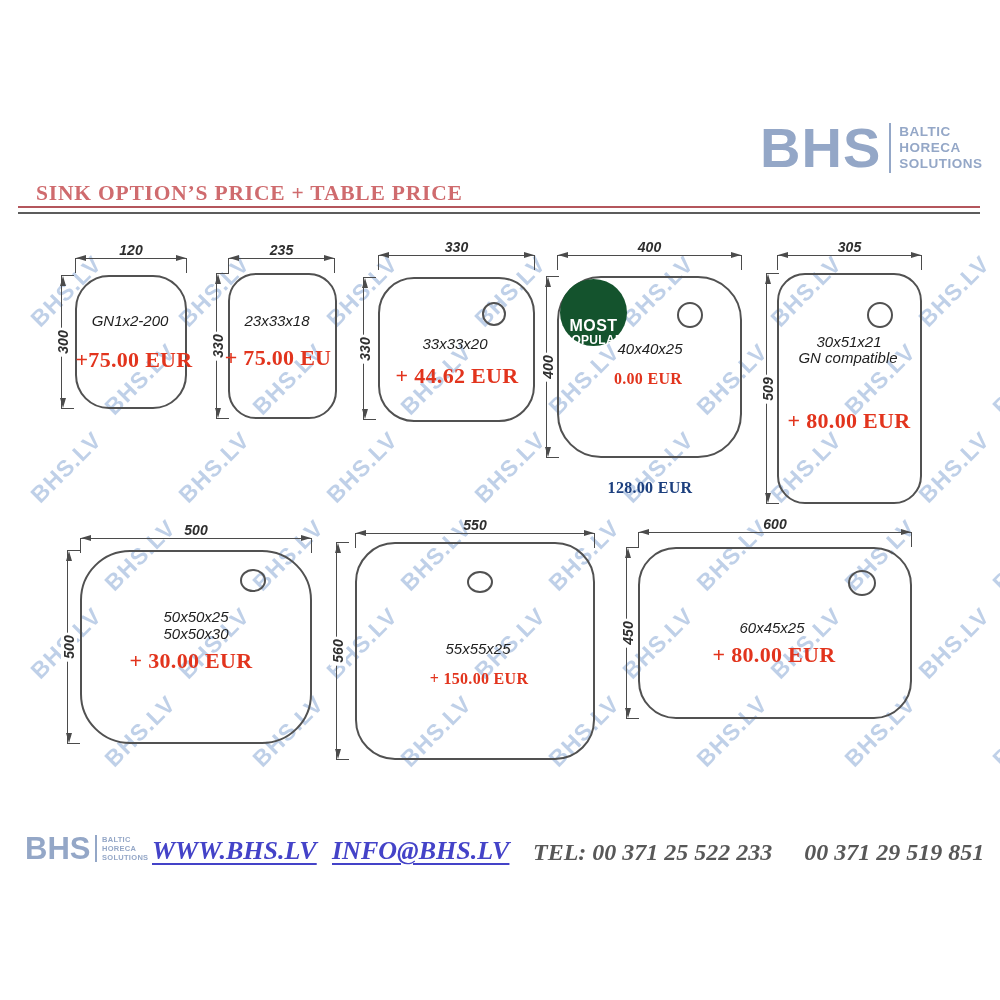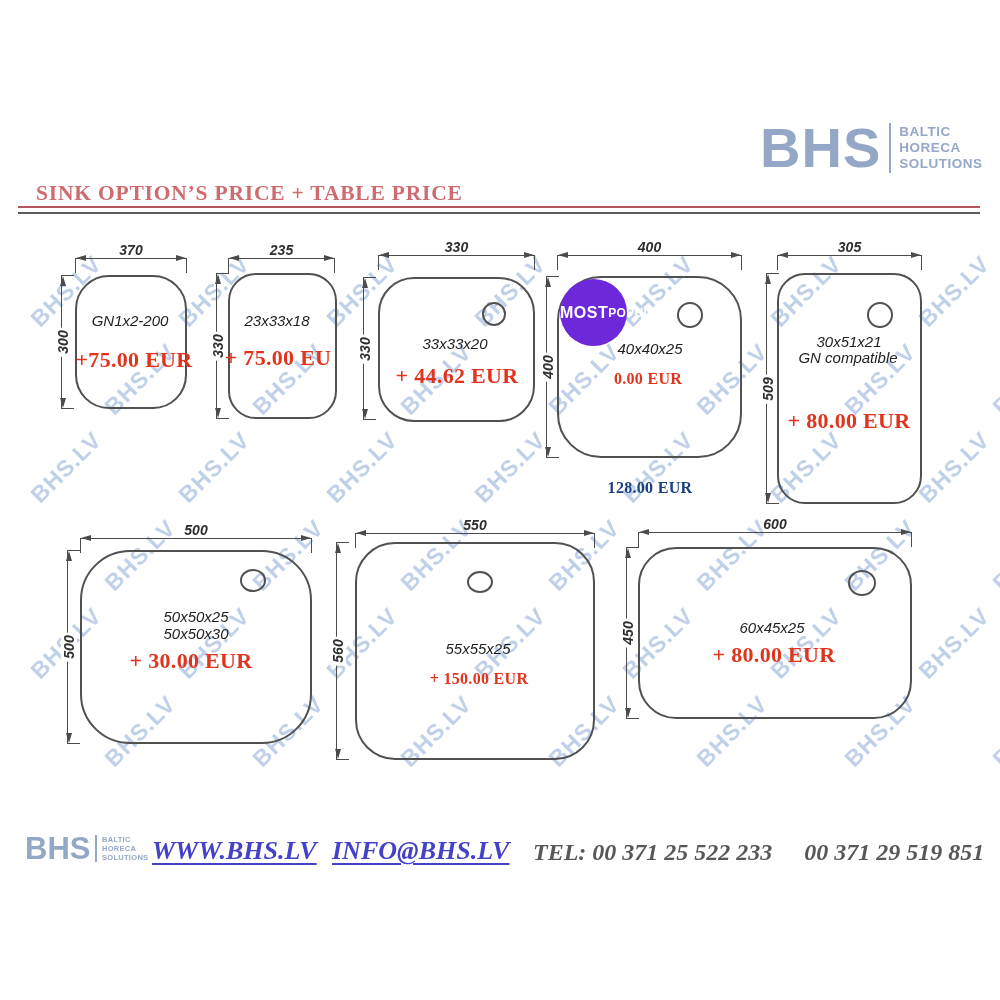--- a/index.html
+++ b/index.html
@@ -51,22 +51,22 @@
 
   
   .basin{position:absolute;border:2px solid #515151;background:transparent;z-index:2;}
   .drain{position:absolute;border:2px solid #515151;border-radius:50%;z-index:2;}
   .size-label{position:absolute;transform:translate(-50%,-50%);z-index:3;
         font:italic 15px "Liberation Sans",sans-serif;color:#1f1f1f;white-space:nowrap;}
   .price{position:absolute;transform:translate(-50%,-50%);z-index:3;
         font:bold 22px "Liberation Serif",serif;color:#e2341d;white-space:nowrap;letter-spacing:0.3px;}
   .price.big{font-size:16px;}
   .price.blue{color:#1c3f7e;margin-top:18px;}
-  .badge{position:absolute;width:67px;height:67px;border-radius:50%;background:#6d28d9;color:#fff;
-        display:flex;flex-direction:row;align-items:center;justify-content:space-between;z-index:4;
+  .badge{position:absolute;width:67px;height:67px;border-radius:50%;background:#14532d;color:#fff;
+        display:flex;flex-direction:column;align-items:center;justify-content:flex-end;z-index:4;
         font-family:"Liberation Sans",sans-serif;font-weight:bold;text-align:center;}
   .badge .b1{font-size:16px;line-height:17px;letter-spacing:0.5px;}
   .badge .b2{font-size:12px;line-height:12px;letter-spacing:0.3px;}
 
   
   .weblink{position:absolute;font:bold italic 26px "Liberation Serif",serif;color:#4443c8;
         text-decoration:underline;text-underline-offset:4px;z-index:2;white-space:nowrap;}
   .tel{position:absolute;display:flex;gap:32px;font:bold italic 24px "Liberation Serif",serif;
         color:#585858;z-index:2;white-space:nowrap;}
 </style>
@@ -130,21 +130,21 @@
     </span>
   </div>
 
   <div class="title-row">
     <span class="title-main">SINK OPTION’S PRICE + TABLE PRICE</span>
   </div>
   <div class="title-rule"></div>
 
   <div>
     <div class="hdim" style="left:75px;top:258px;width:110px;">
-      <span class="dlabel">370</span>
+      <span class="dlabel">120</span>
       </div>
     <div class="vdim" style="left:61px;top:275px;height:132px;">
       <span class="dlabel">300</span>
       </div>
     <div class="basin" style="left:75px;top:275px;width:108px;height:130px;border-radius:34px;"></div>
     <div class="size-label" style="left:130px;top:320px;">GN1x2-200</div>
     <div class="price" style="left:134px;top:360px;">+75.00 EUR</div>
   </div>
 
   <div>

